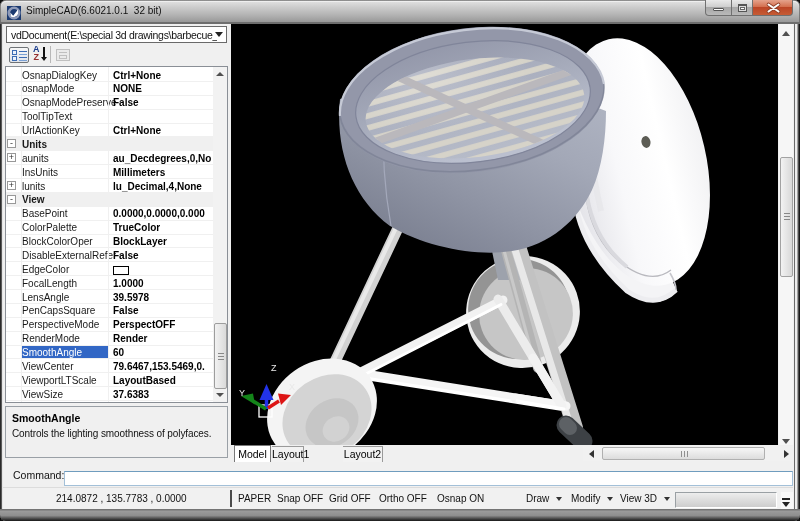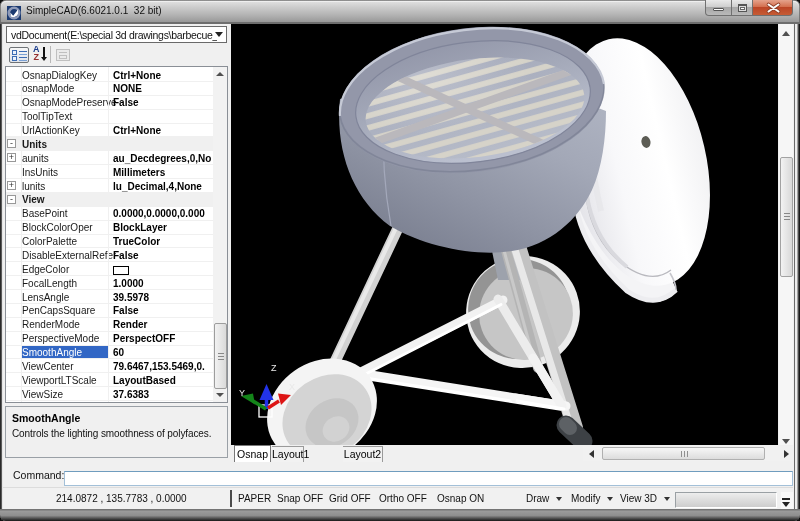--- a/index.html
+++ b/index.html
@@ -193,54 +193,54 @@
         </div>
       <div class="row cat">
           <div class="pm">-</div>
           <div class="nm">View</div>
         </div>
       <div class="row">
           <div class="nm">BasePoint</div>
           <div class="vl">0.0000,0.0000,0.000</div>
         </div>
       <div class="row">
+          <div class="nm">ColorPalette</div>
+          <div class="vl">TrueColor</div>
+        </div>
+      <div class="row">
           <div class="nm">BlockColorOper</div>
           <div class="vl">BlockLayer</div>
         </div>
       <div class="row">
-          <div class="nm">ColorPalette</div>
-          <div class="vl">TrueColor</div>
-        </div>
-      <div class="row">
           <div class="nm">DisableExternalRefer</div>
           <div class="vl">False</div>
         </div>
       <div class="row">
           <div class="nm">EdgeColor</div>
           <div class="vl"><span style="display:inline-block;width:16px;height:9px;background:#fff;border:1px solid #000;margin-top:2px;"></span></div>
         </div>
       <div class="row">
           <div class="nm">FocalLength</div>
           <div class="vl">1.0000</div>
         </div>
       <div class="row">
           <div class="nm">LensAngle</div>
           <div class="vl">39.5978</div>
         </div>
       <div class="row">
           <div class="nm">PenCapsSquare</div>
           <div class="vl">False</div>
         </div>
       <div class="row">
+          <div class="nm">PerspectiveMode</div>
+          <div class="vl">PerspectOFF</div>
+        </div>
+      <div class="row">
           <div class="nm">RenderMode</div>
           <div class="vl">Render</div>
-        </div>
-      <div class="row">
-          <div class="nm">PerspectiveMode</div>
-          <div class="vl">PerspectOFF</div>
         </div>
       <div class="row">
           <div class="sel">
             <span>SmoothAngle</span>
           </div>
           <div class="vl">60</div>
         </div>
       <div class="row">
           <div class="nm">ViewCenter</div>
           <div class="vl">79.6467,153.5469,0.</div>
@@ -403,21 +403,21 @@
     <div style="position:absolute;left:3px;top:7px;width:0;height:0;border-left:4px solid transparent;border-right:4px solid transparent;border-bottom:5px solid #505050;"></div>
     <div style="position:absolute;left:3px;bottom:6px;width:0;height:0;border-left:4px solid transparent;border-right:4px solid transparent;border-top:5px solid #505050;"></div>
     <div style="position:absolute;left:0.5px;top:133px;width:13px;height:120px;background:linear-gradient(90deg,#f2f2f2,#d8d8d8);border:1px solid #a2a2a2;border-radius:2px;">
       <div style="position:absolute;left:3px;top:55px;width:6px;height:1px;background:#888;"></div>
       <div style="position:absolute;left:3px;top:58px;width:6px;height:1px;background:#888;"></div>
       <div style="position:absolute;left:3px;top:61px;width:6px;height:1px;background:#888;"></div>
     </div>
   </div>
 
   <div id="tabrow">
-    <div class="tab" id="tab-model">Osnap</div>
+    <div class="tab" id="tab-model">Model</div>
     <div class="tab" style="left:41px; width:32px;">Layout1</div>
     <div class="tab" style="left:112px; width:40px;">Layout2</div>
     <div id="hsb">
       <div style="position:absolute;left:6px;top:4px;width:0;height:0;border-top:4px solid transparent;border-bottom:4px solid transparent;border-right:5px solid #333;"></div>
       <div style="position:absolute;right:4px;top:4px;width:0;height:0;border-top:4px solid transparent;border-bottom:4px solid transparent;border-left:5px solid #333;"></div>
       <div style="position:absolute;left:19px;top:0.5px;width:163px;height:13px;background:linear-gradient(#f7f7f7,#dcdcdc);border:1px solid #b0b0b0;border-radius:2px;">
         <div style="position:absolute;left:78px;top:3px;width:1px;height:6px;background:#909090;"></div>
         <div style="position:absolute;left:81px;top:3px;width:1px;height:6px;background:#909090;"></div>
         <div style="position:absolute;left:84px;top:3px;width:1px;height:6px;background:#909090;"></div>
       </div>

